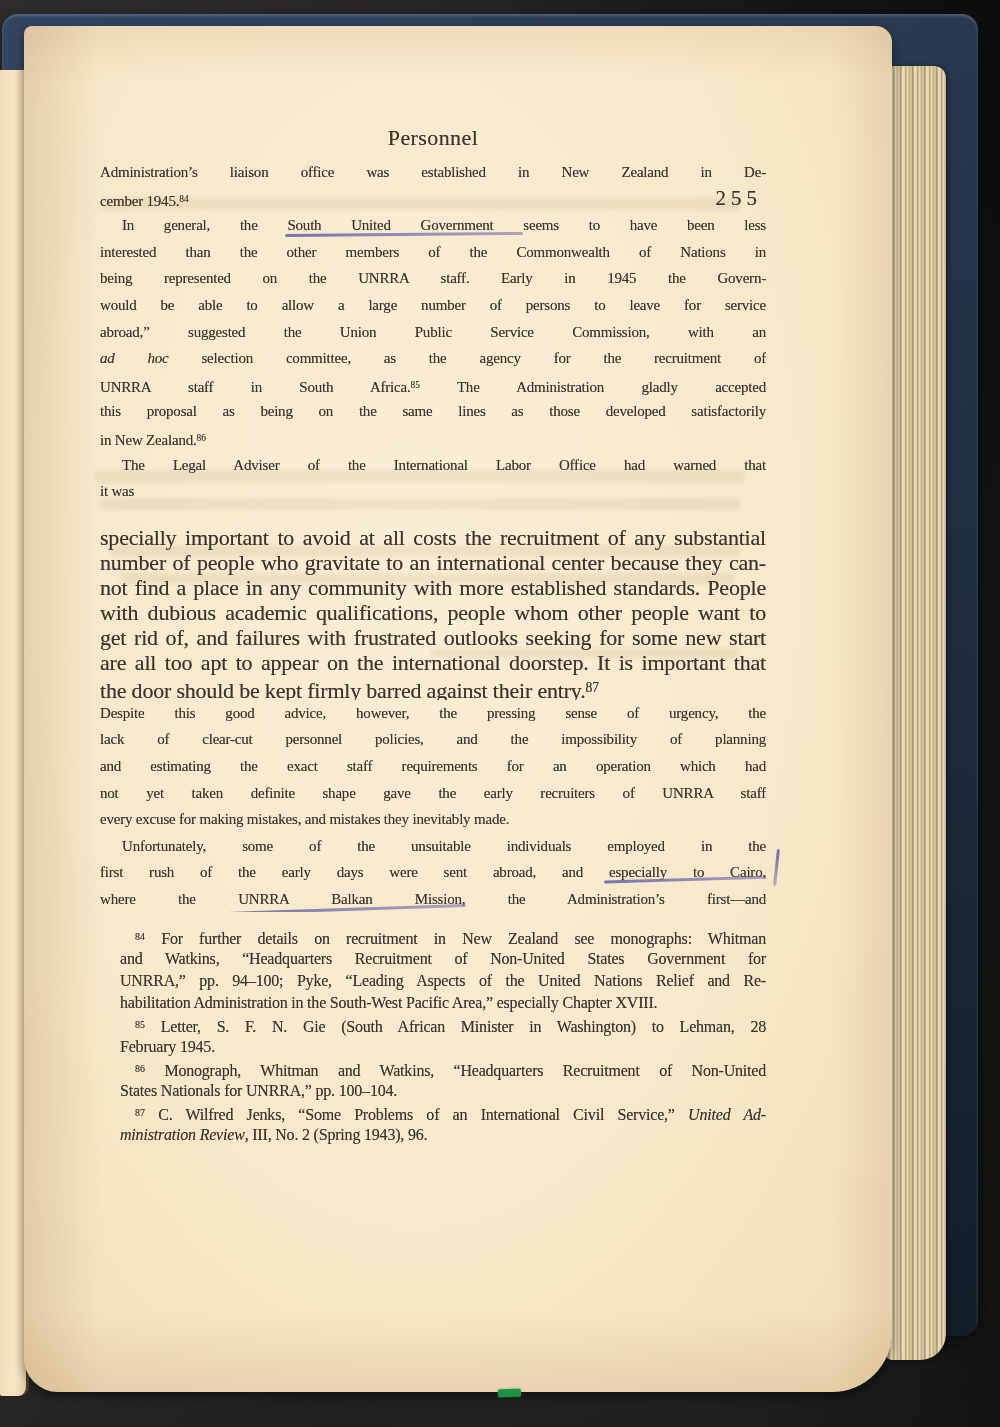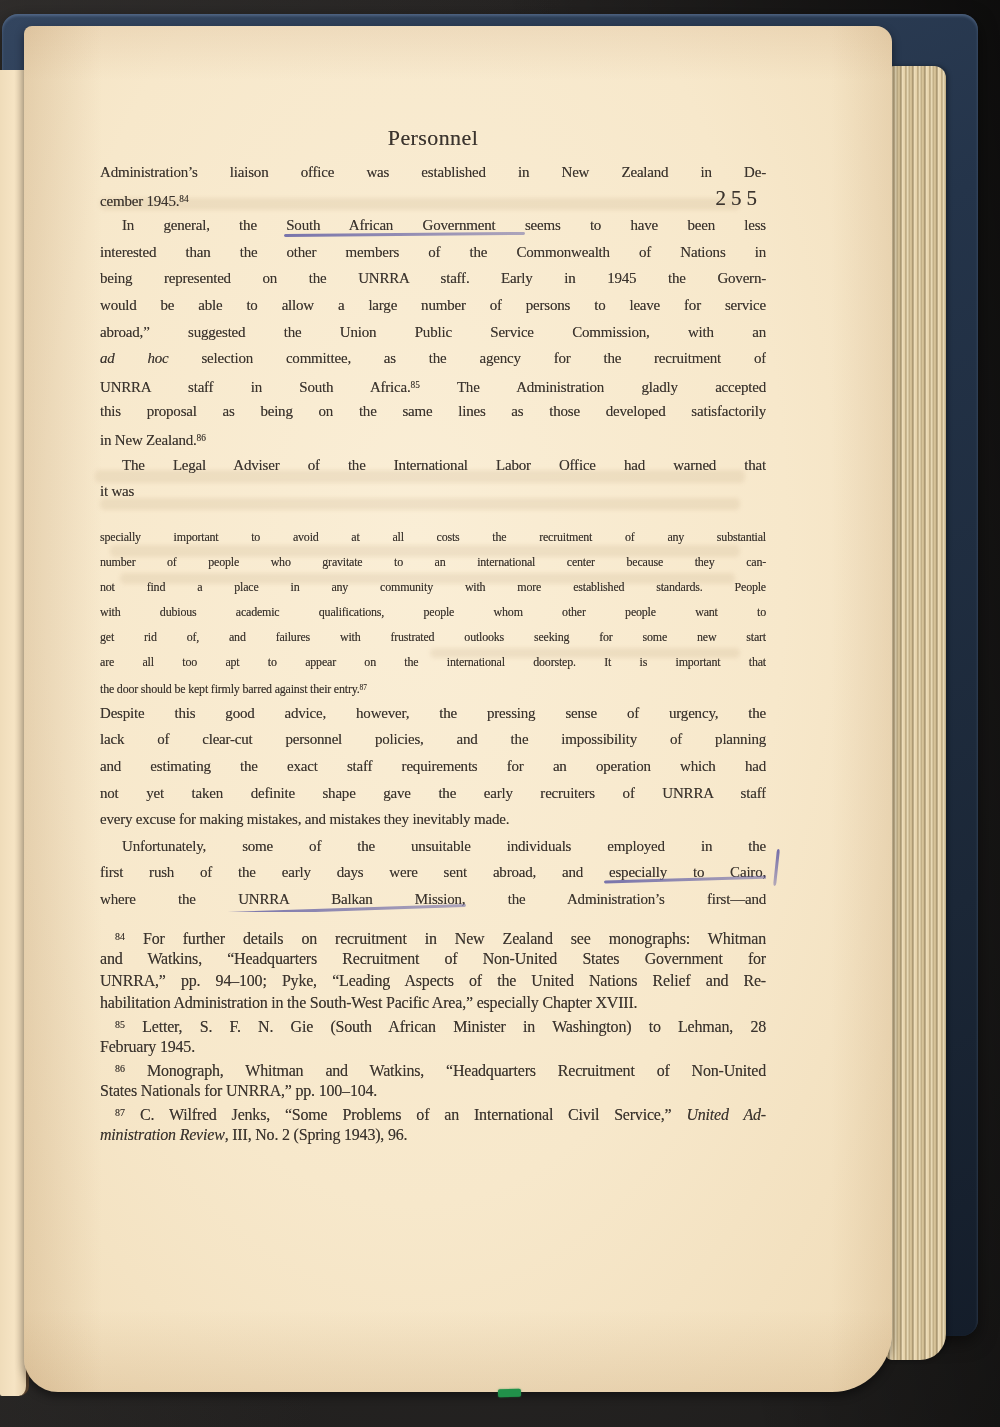--- a/index.html
+++ b/index.html
@@ -93,25 +93,25 @@
   .line {
     text-align: justify; text-align-last: justify;
     overflow: hidden; white-space: normal;
   }
   .line.last { text-align-last: left; }
 
   .para.body { font-size: 15px; margin-top: 0; }
   .para.body .line { line-height: 26.6px; height: 26.6px; }
   .para.body.indent .line:first-child { text-indent: 22px; }
 
-  .para.quote { font-size: 12px; margin-top: 20px; }
+  .para.quote { font-size: 22px; margin-top: 20px; }
   .para.quote .line { line-height: 25px; height: 25px; }
 
   .para.footnote { font-size: 16px; }
-  .para.footnote .line { line-height: 22px; height: 22px; }
+  .para.footnote .line { line-height: 22px; height: 22px; margin-left: 20px; }
   .para.footnote .line:first-child { text-indent: 15px; }
 
   .gap-first { margin-top: 10px; }
   .gap-lg { margin-top: 42px; }
   .gap-sm { margin-top: 22px; }
   .gap-xs { margin-top: 4px; }
   .gap-fn { margin-top: 14px; }
 
   .it { font-style: italic; }
   .sup { font-size: .62em; vertical-align: .45em; letter-spacing: 0; }
@@ -161,21 +161,21 @@
   <div class="head-row">
     <span class="running-head">Personnel</span>
     <span class="page-num">255</span>
   </div>
 
 <div class="para body gap-first">
       <div class="line">Administration’s liaison office was established in New Zealand in De-</div>
       <div class="line last">cember 1945.<span class="sup">84</span></div>
     </div>
     <div class="para body indent">
-      <div class="line">In general, the <span class="pu pu-a">South African Government</span> seems to have been less</div>
+      <div class="line">In general, the <span class="pu pu-a">South United Government</span> seems to have been less</div>
       <div class="line">interested than the other members of the Commonwealth of Nations in</div>
       <div class="line">being represented on the UNRRA staff. Early in 1945 the Govern-</div>
       <div class="line">would be able to allow a large number of persons to leave for service</div>
       <div class="line">abroad,” suggested the Union Public Service Commission, with an</div>
       <div class="line"><span class="it">ad hoc</span> selection committee, as the agency for the recruitment of</div>
       <div class="line">UNRRA staff in South Africa.<span class="sup">85</span> The Administration gladly accepted</div>
       <div class="line">this proposal as being on the same lines as those developed satisfactorily</div>
       <div class="line last">in New Zealand.<span class="sup">86</span></div>
     </div>
     <div class="para body indent gap-lg">

